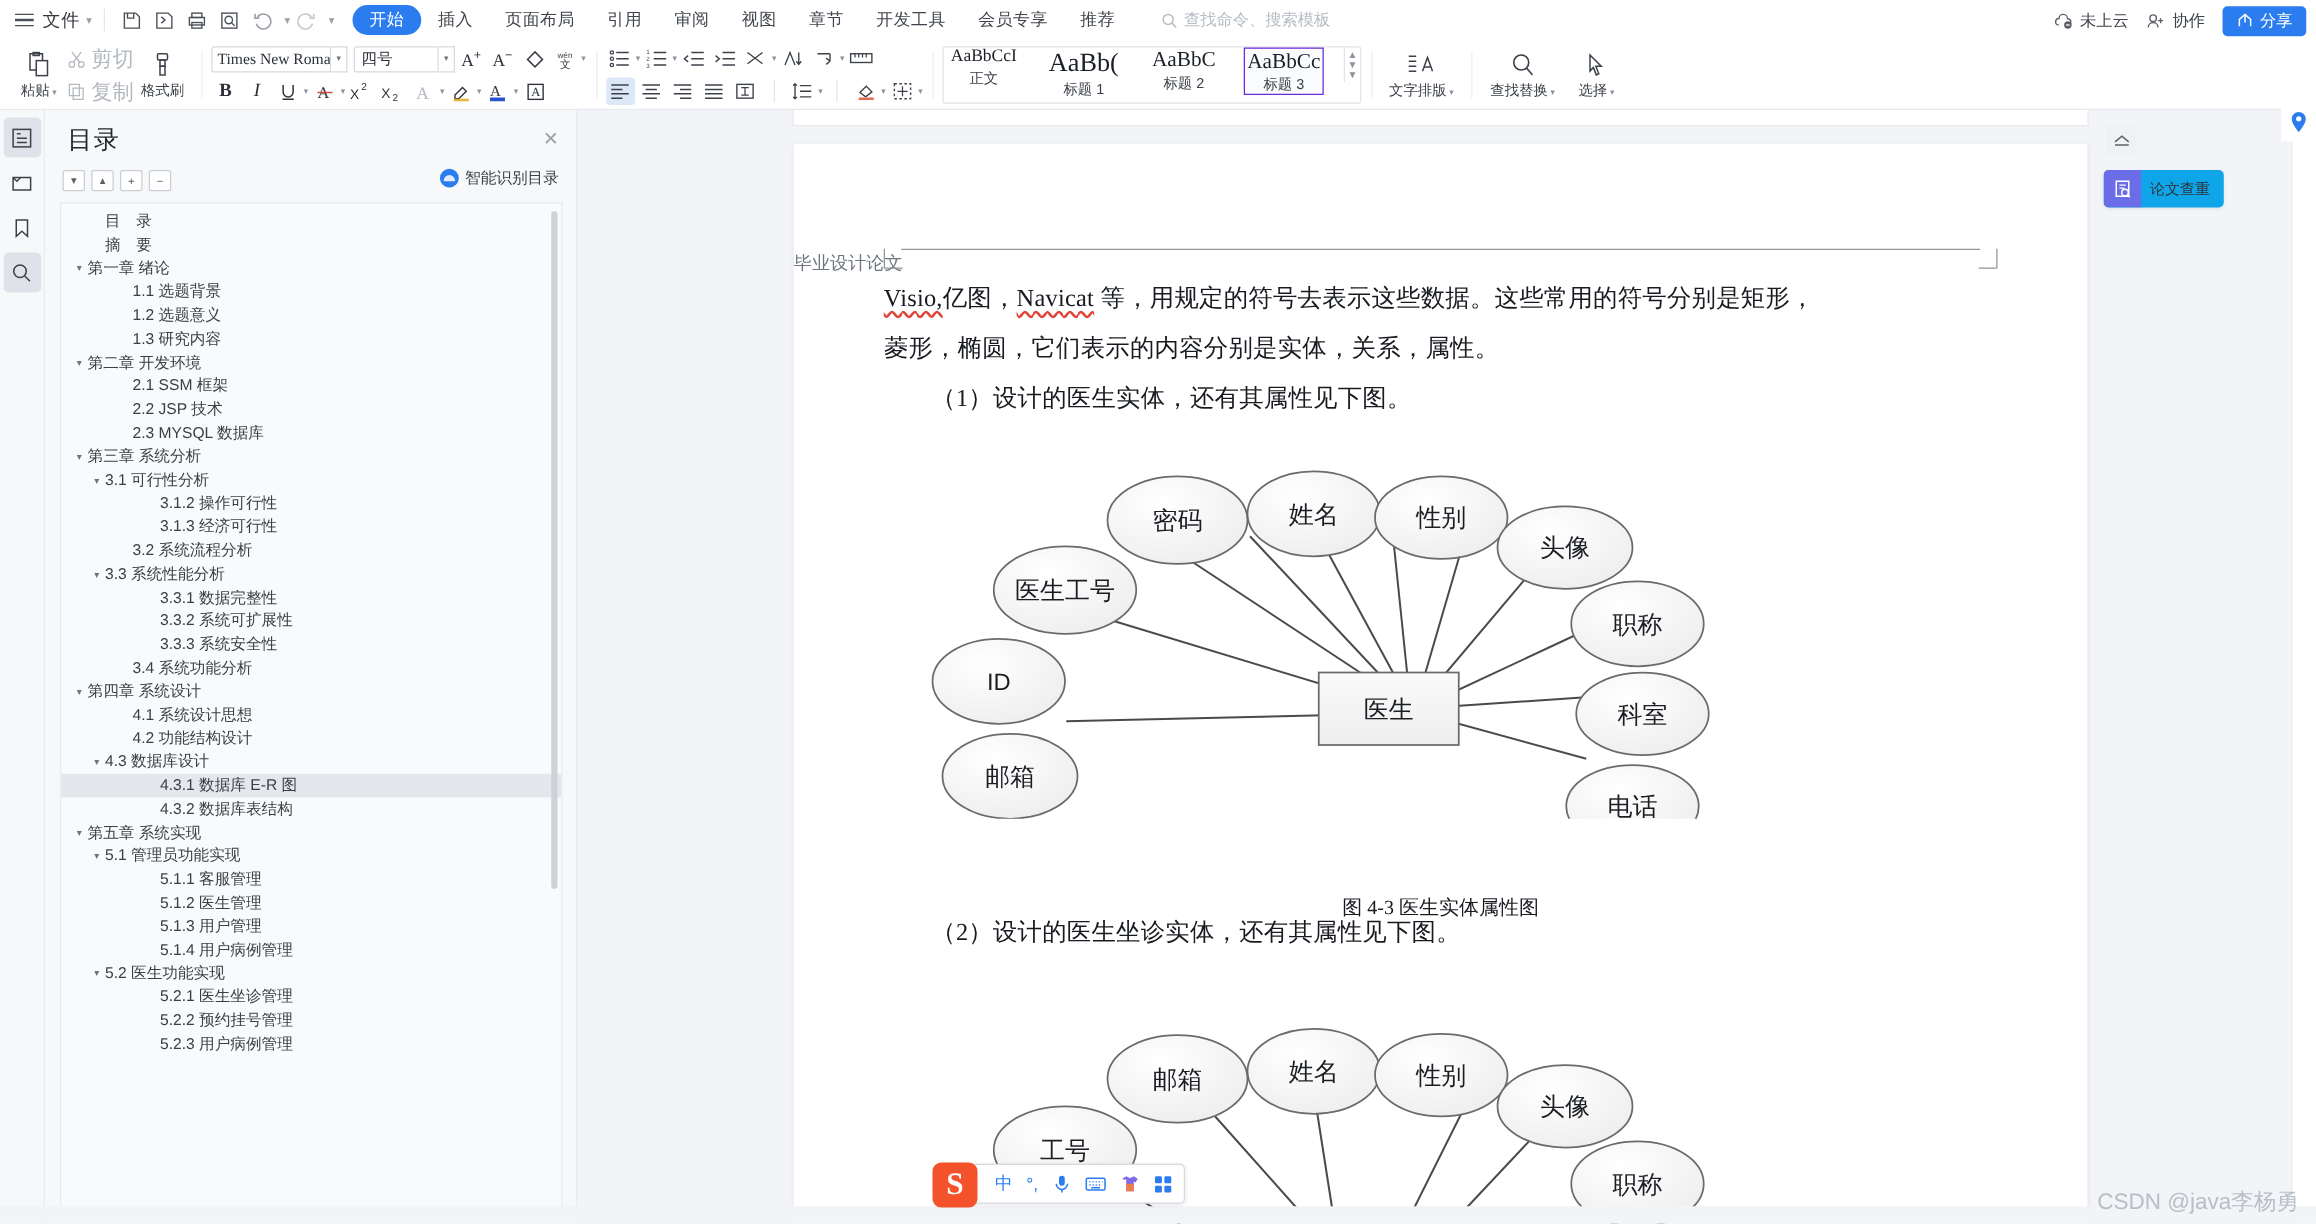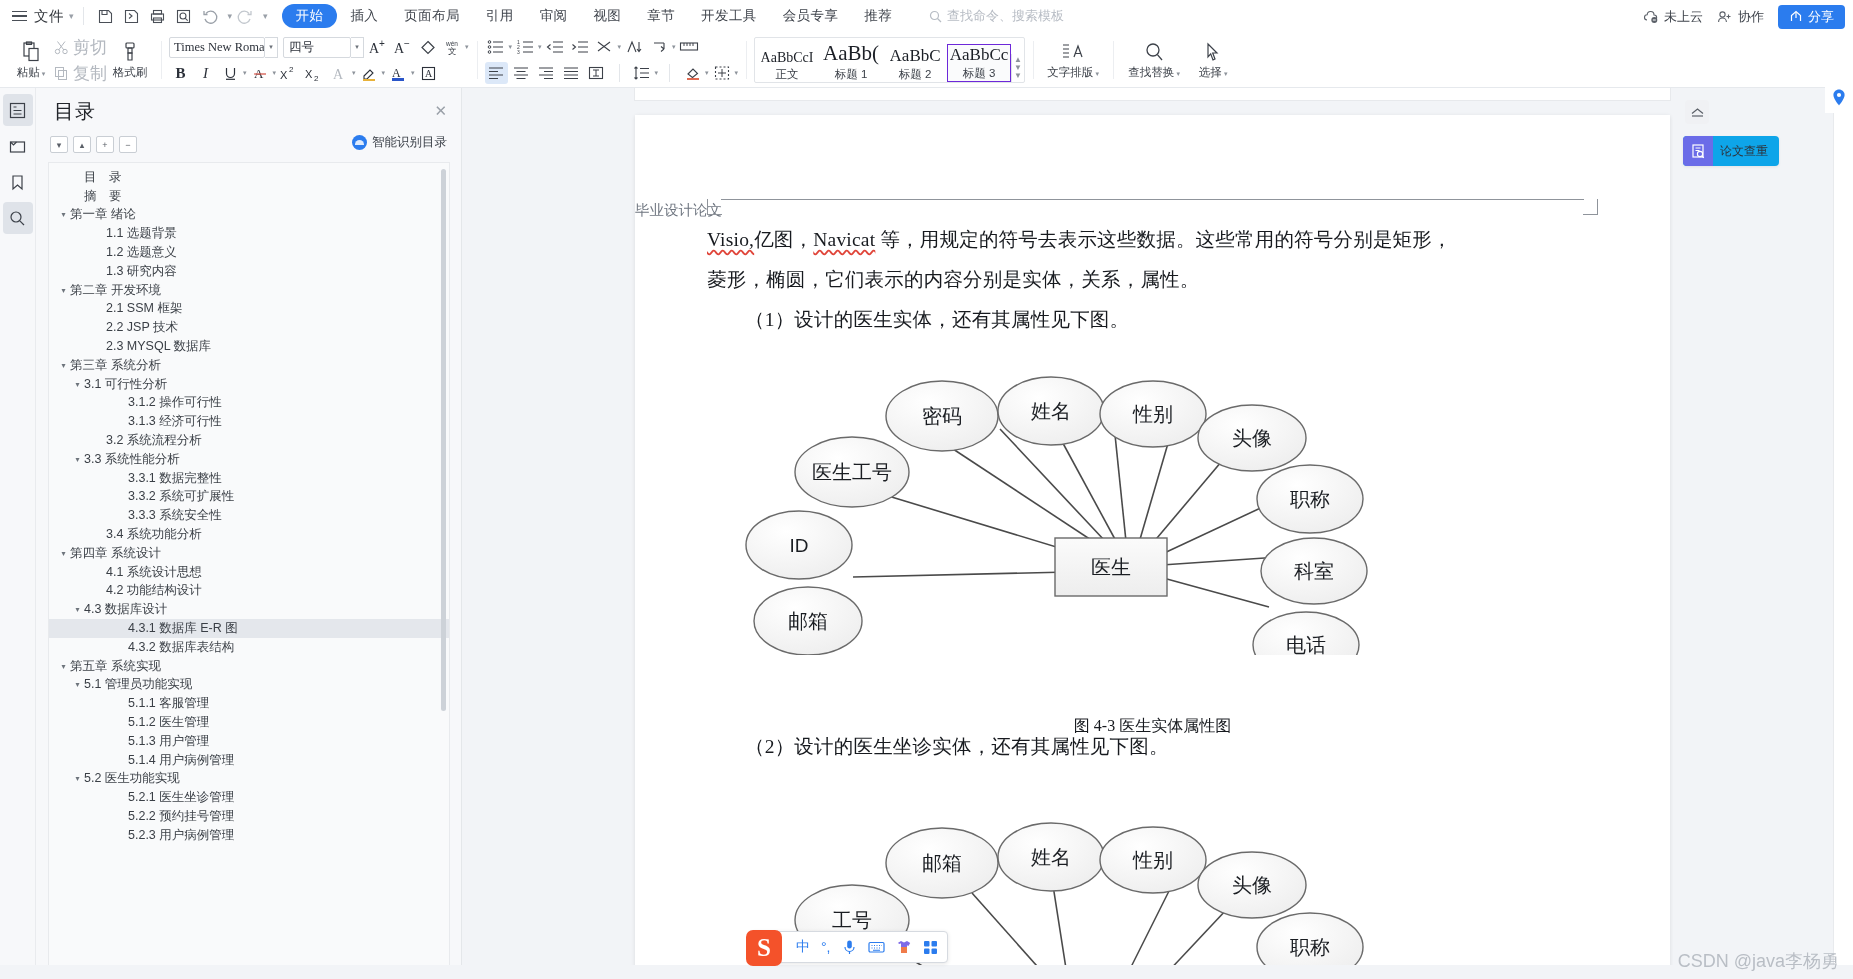--- a/index.html
+++ b/index.html
@@ -67,22 +67,22 @@
   }
   .fontsize {
     width: 68px; height: 21px; border: 1px solid #d5d9de; border-radius: 2px; background:#fff;
     font-size: 12.5px; color: #2c313a; display:flex; align-items:center; padding: 0 5px;
     border-left: none;
   }
   .combo { display:flex; align-items:center; }
   .combo .cc { width: 13px; display:flex; align-items:center; justify-content:center; font-size:7px; color:#6c727a;
     height:21px; border:1px solid #d5d9de; border-left:none; background:#fff; }
   .styles {
-    display: flex; align-items: flex-end; border: 1px solid #e1e4e8; border-radius: 2px; height: 46px;
-    margin: 4px 0; background: #fff;
+    display: flex; align-items: flex-start; border: 1px solid #e1e4e8; border-radius: 2px; height: 46px;
+    margin: 4px 0; background: #fff; gap: 16px;
   }
   .style-item {
     width: 64px; display:flex; flex-direction: column; align-items:center; justify-content:center; gap:1px;
     border-right: 0px;
   }
   .style-item.sel { border: 1px solid #6d28d9; background: #fafbfc; }
   .style-item .pv { font-family: "Liberation Serif", serif; color:#1b1f26; white-space: nowrap; overflow:hidden; }
   .style-item .nm { font-size: 11.5px; color: #3c4149; white-space: nowrap; }
   .style-scroll { width: 13px; display:flex; flex-direction:column; justify-content:space-between; align-items:center;
     padding: 2px 0; border-left: 1px solid #e1e4e8; }

